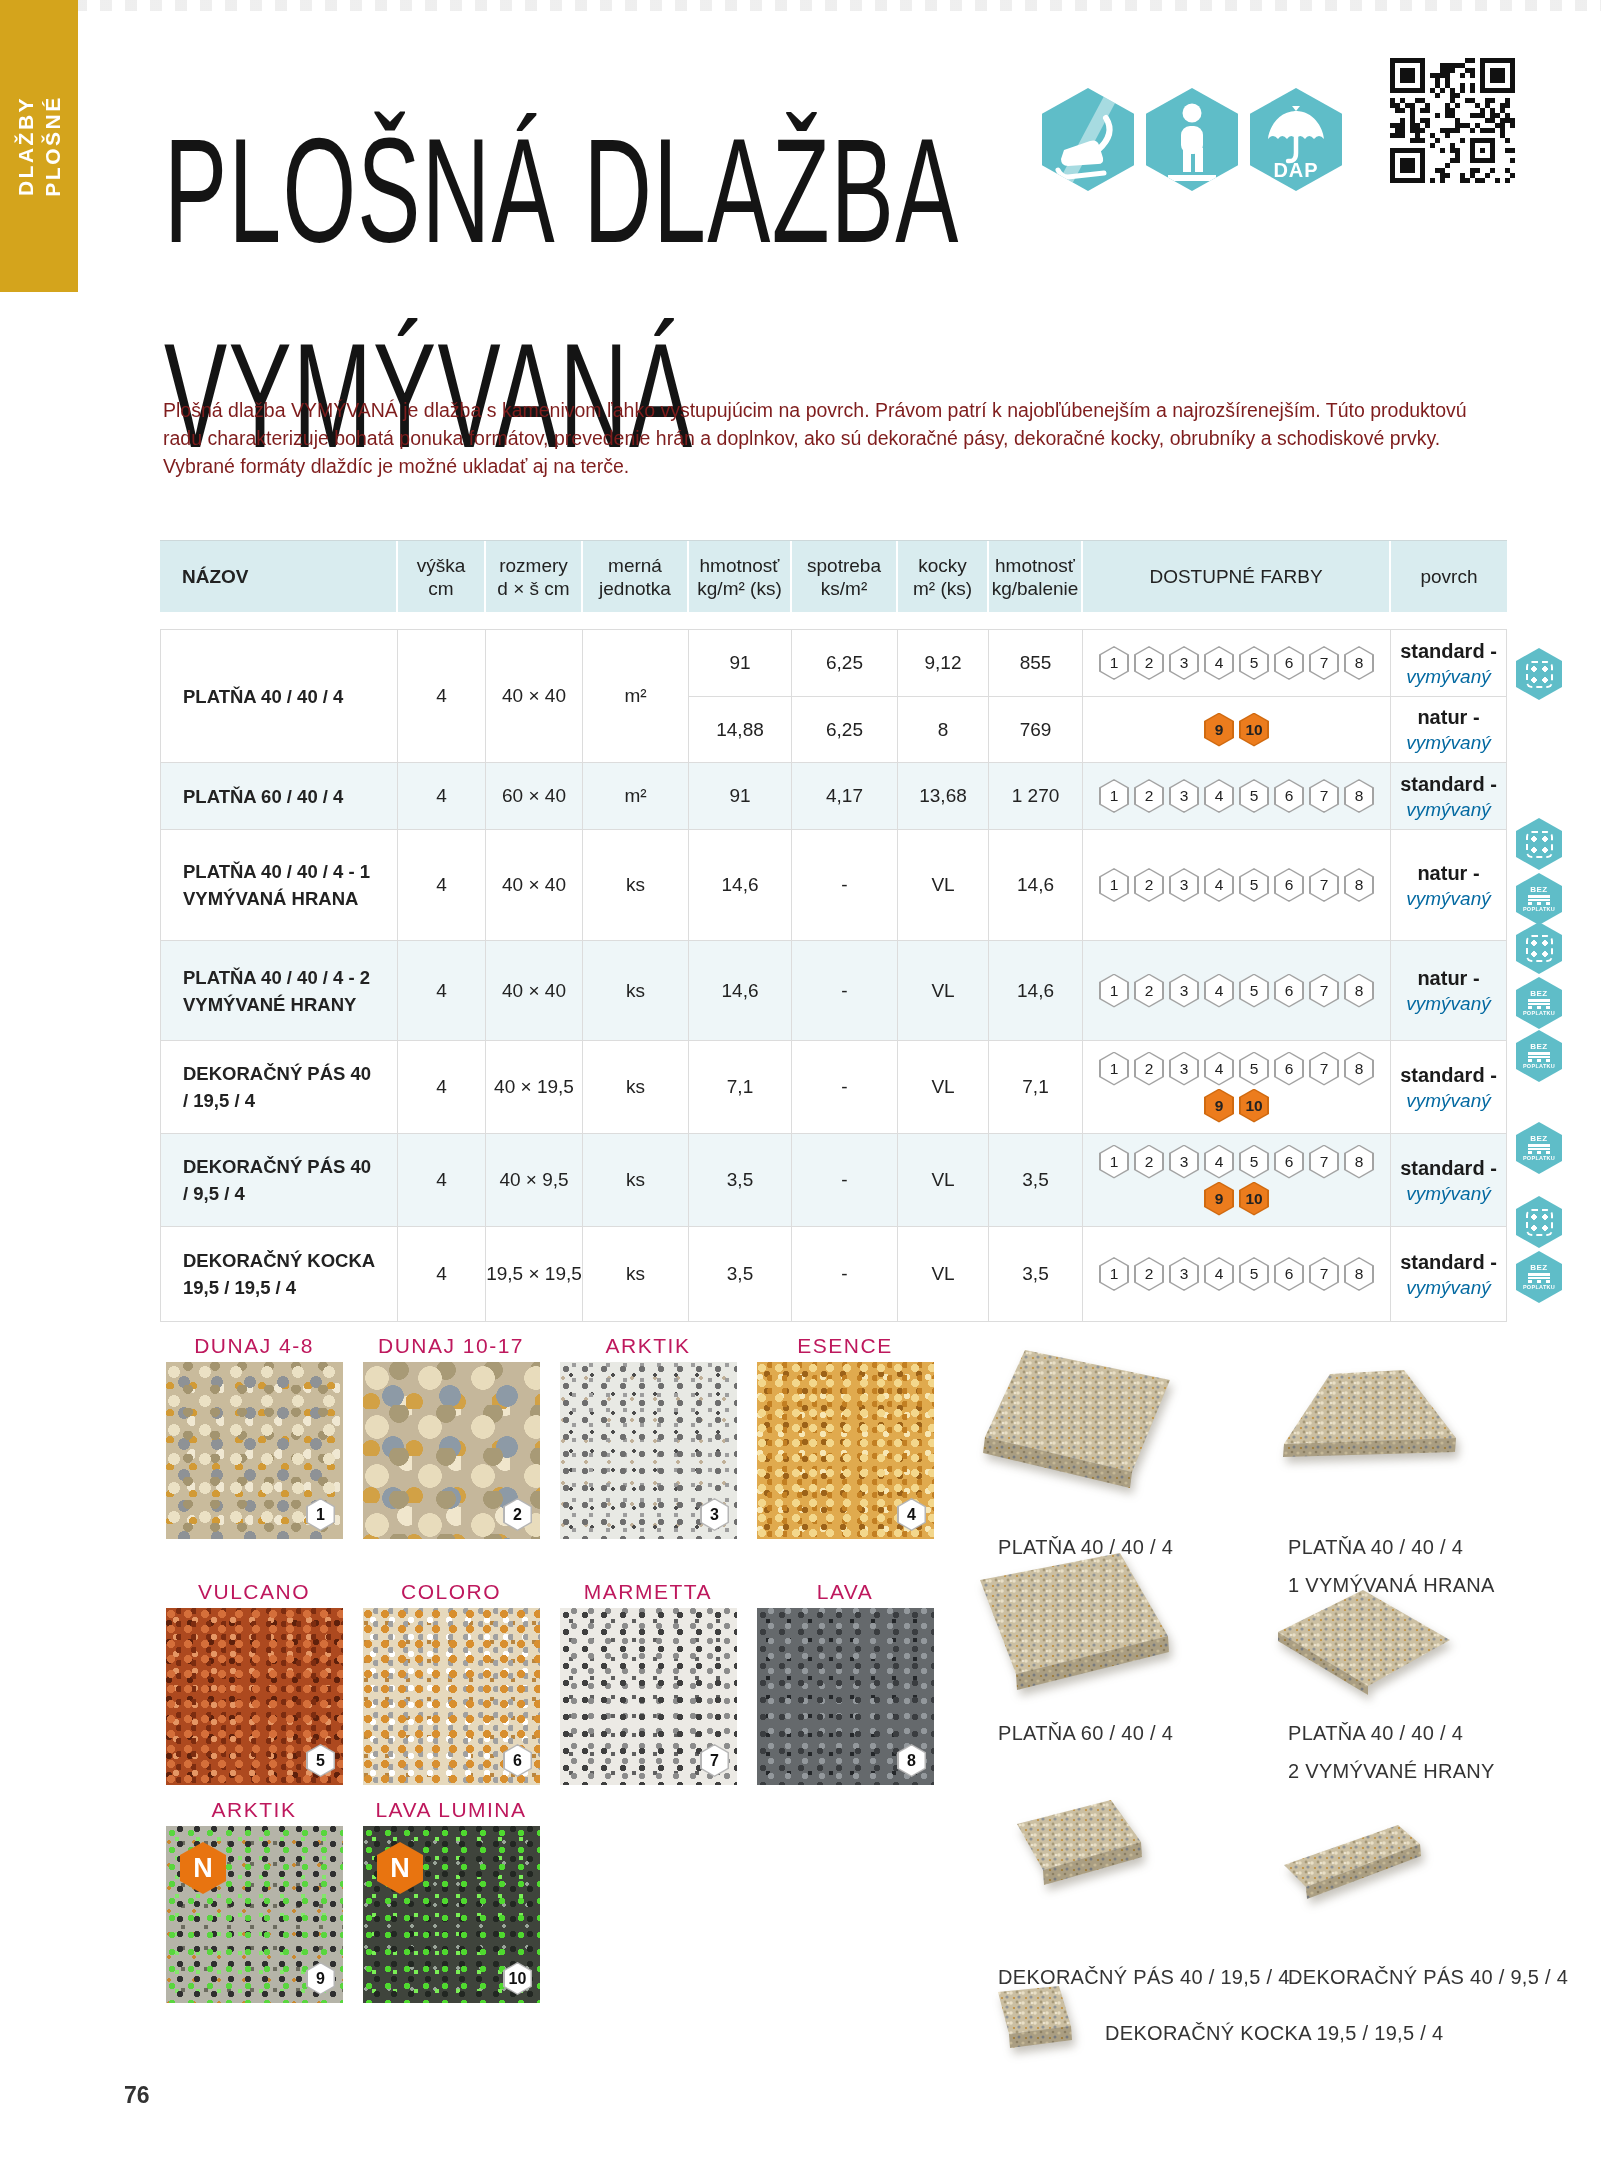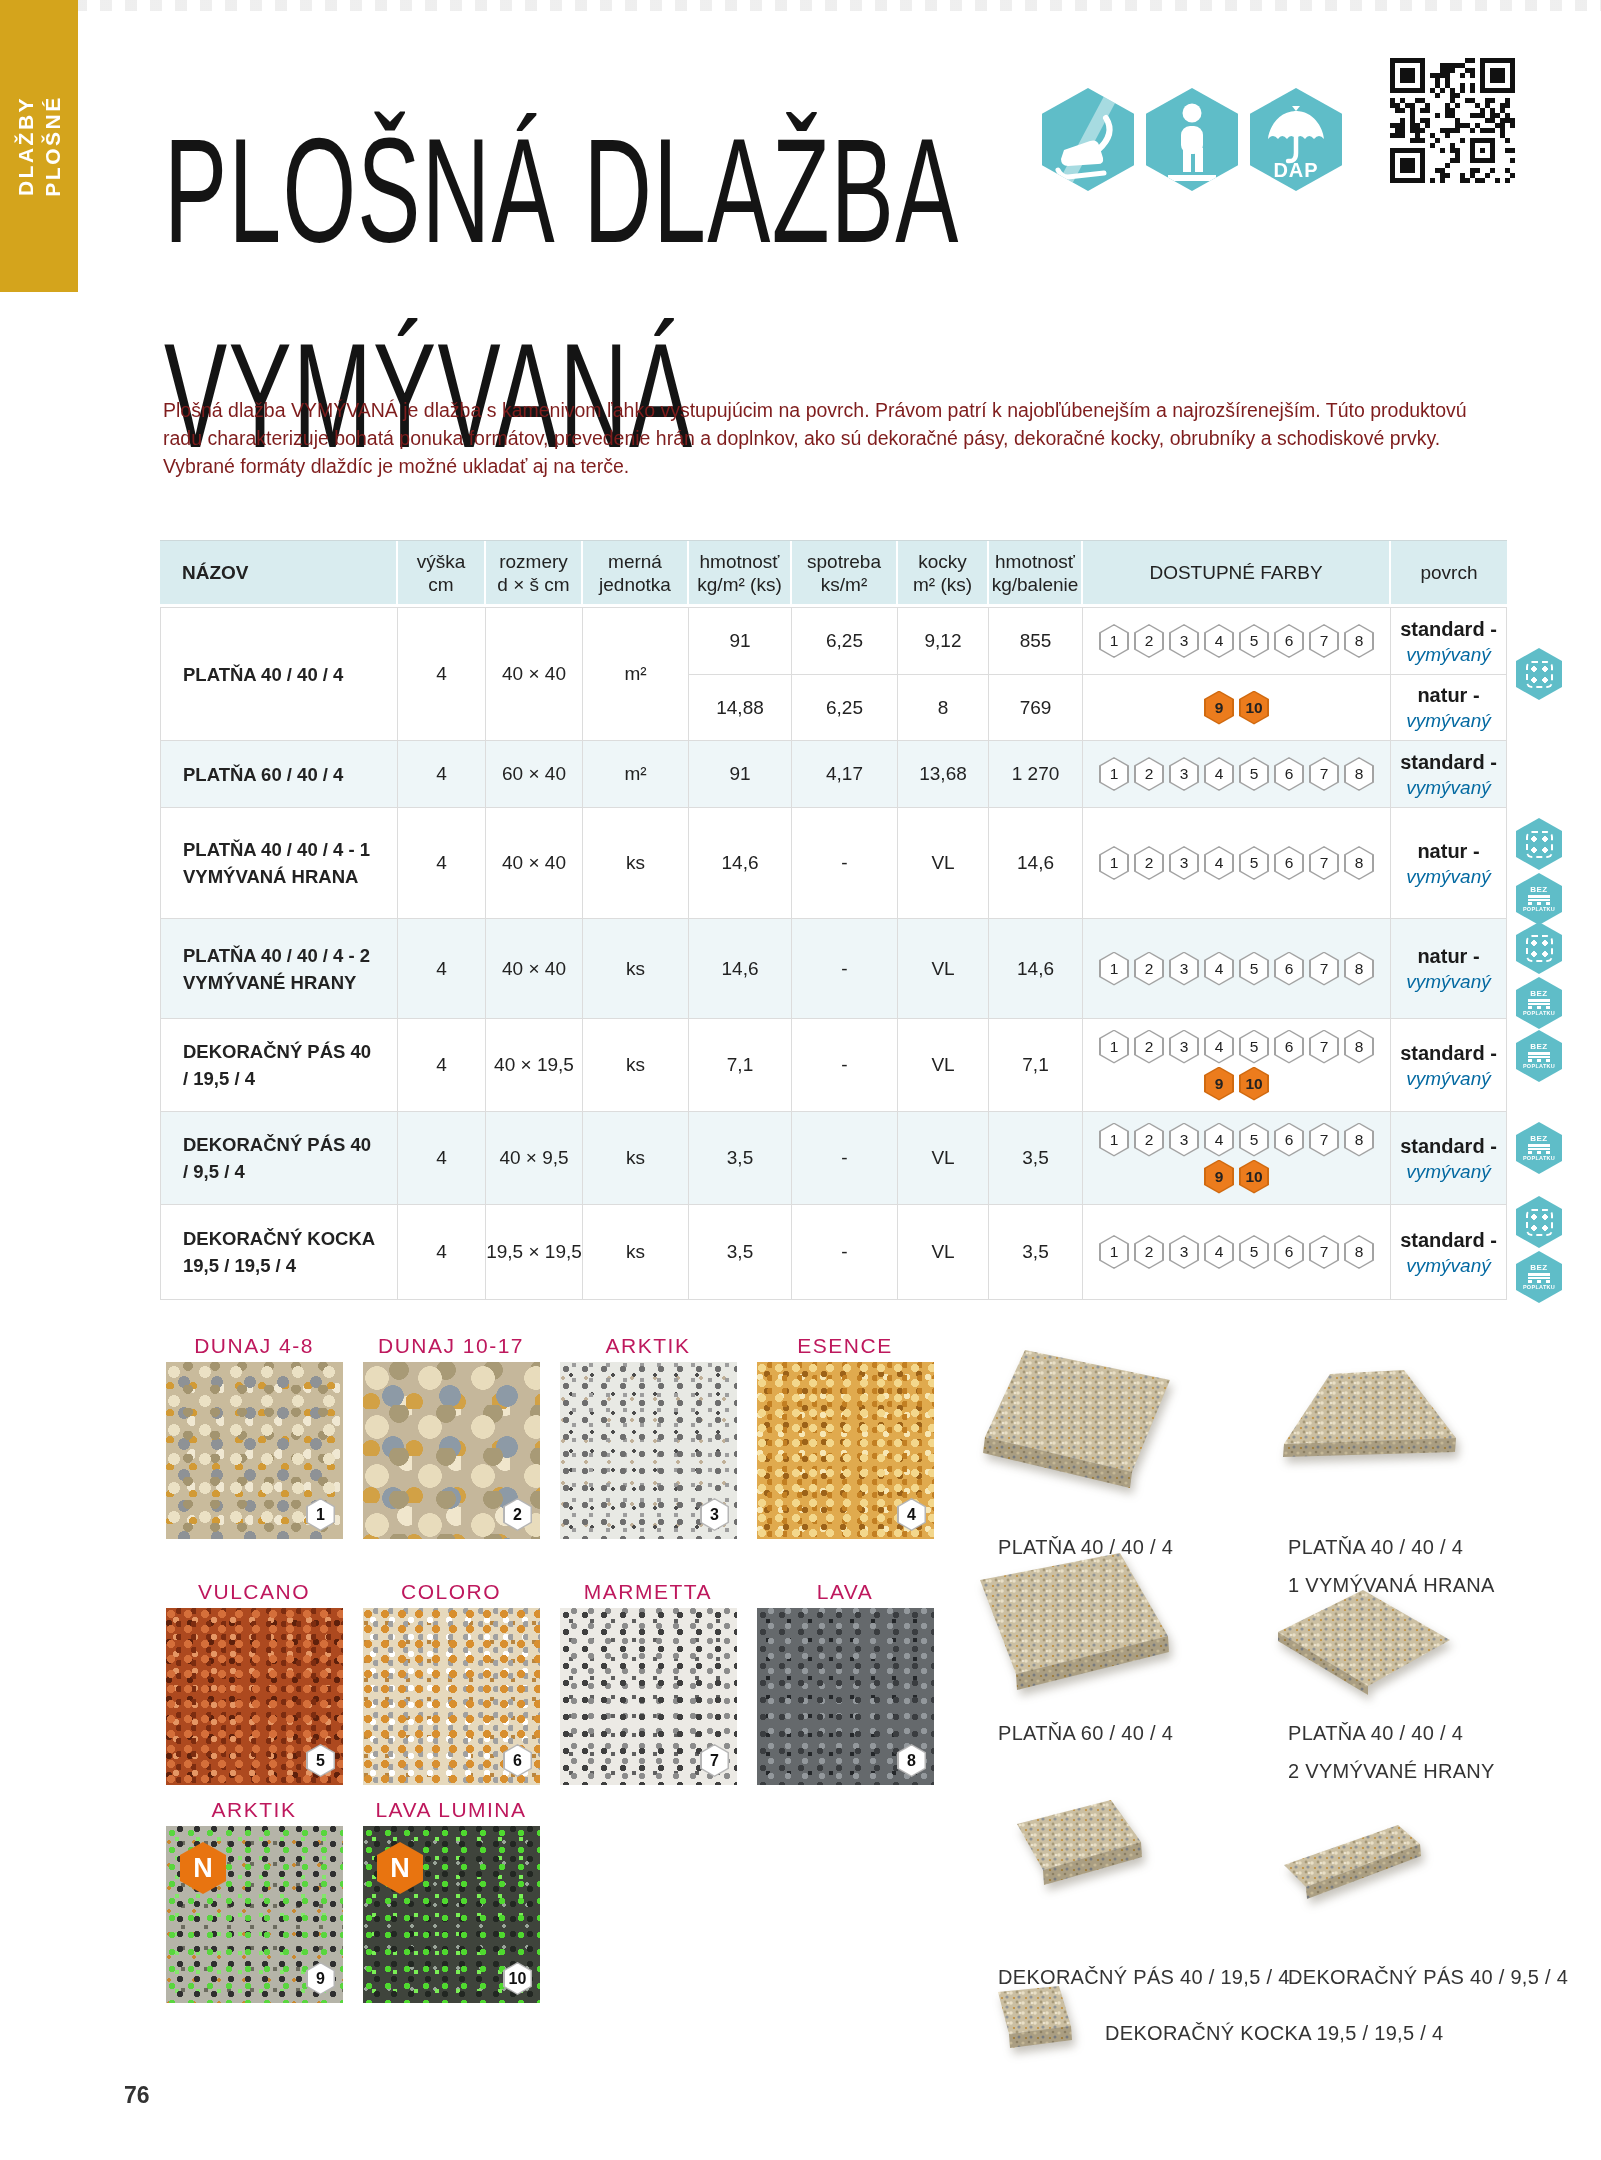--- a/index.html
+++ b/index.html
@@ -30,21 +30,21 @@
   .daptxt { color:#fff; font-weight:700; font-size:20px; letter-spacing:1px; margin-top:-14px; }
 
   
   .qr { position:absolute; left:1390px; top:58px; width:126px; height:126px; }
 
   
   .intro { position:absolute; left:163px; top:396px; width:1310px; font-size:19.5px; line-height:28px; color:#7f1d1d; }
 
   
   .tbl { position:absolute; left:160px; top:540px; width:1347px; }
-  .thead { display:flex; height:64px; background:#d9ecef; border-top:1px solid #cdd8da; margin-bottom:3px; }
+  .thead { display:flex; height:72px; background:#d9ecef; border-top:1px solid #cdd8da; margin-bottom:17px; }
   .th { display:flex; flex-direction:column; align-items:center; justify-content:center;
         font-size:19px; color:#222; line-height:23px; border-right:2px solid #fff; text-align:center; }
   .th:last-child { border-right:none; }
   .th.nazov { align-items:flex-start; justify-content:center; padding-left:22px; font-weight:700; }
   .tbody { border-top:1px solid #dcdcdc; }
   .trow { display:flex; border-bottom:1px solid #dcdcdc; background:#fff; }
   .trow.alt { background:#eef6f8; }
   .td { display:flex; align-items:center; justify-content:center; font-size:19px; color:#222;
         border-right:1px solid #dcdcdc; text-align:center; }
   .td:first-child { border-left:1px solid #dcdcdc; }

